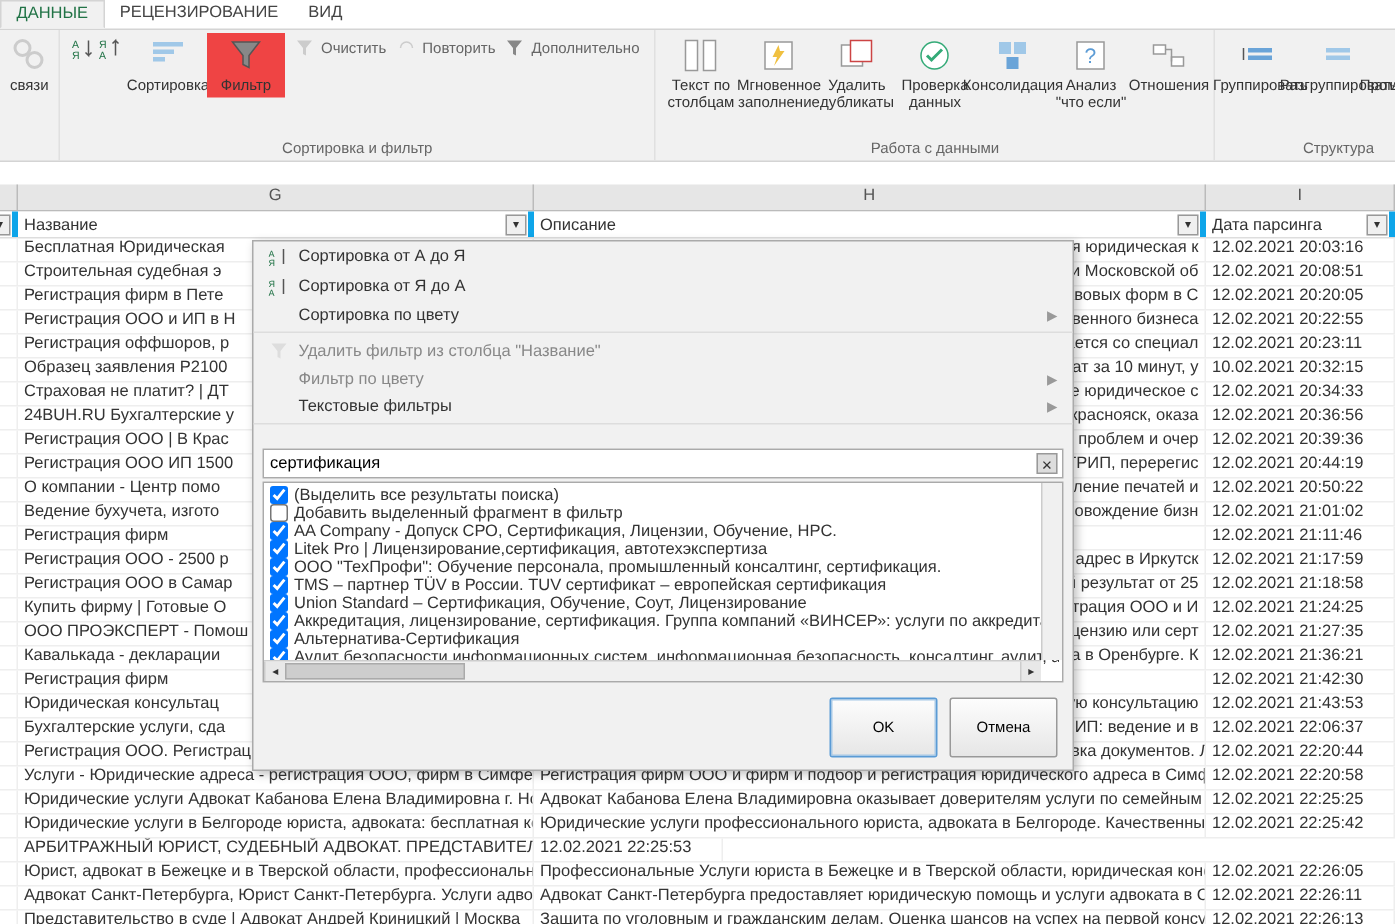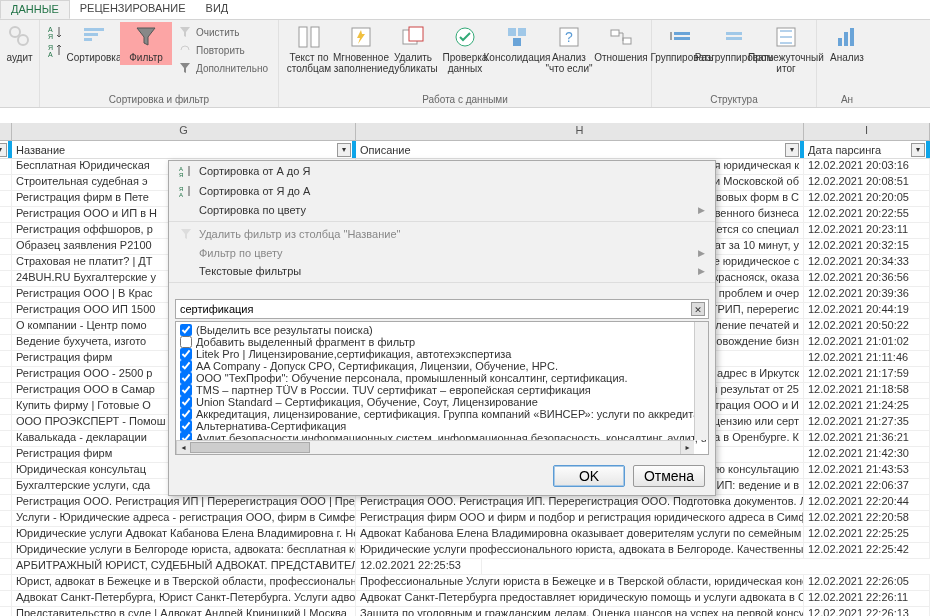--- a/index.html
+++ b/index.html
@@ -10,21 +10,21 @@
   .ribbon-tab { padding: 2px 10px; font-size: 11px; text-transform: uppercase; color: #444; cursor: pointer; }
   .ribbon-tab.active { background: #f1f1f1; border: 1px solid #d4d4d4; border-bottom-color: #f1f1f1; color: #217346; }
   
   .ribbon { display: flex; height: 88px; background: #f1f1f1; border-bottom: 1px solid #d4d4d4; }
   .ribbon-group { display: flex; flex-direction: column; border-right: 1px solid #e0e0e0; padding: 2px 4px 0; }
   .group-items { display: flex; flex: 1; align-items: flex-start; }
   .group-label { font-size: 10px; color: #666; text-align: center; padding: 2px 0; }
   .big-btn { display: flex; flex-direction: column; align-items: center; width: 52px; padding: 2px; cursor: pointer; }
   .big-btn .icon { width: 26px; height: 26px; margin-bottom: 2px; }
   .big-btn .lbl { font-size: 10px; text-align: center; line-height: 1.1; }
-  .small-stack { display: flex; flex-direction: column; justify-content: flex-start; gap: 2px; padding: 2px 4px; }
+  .small-stack { display: flex; flex-direction: row; justify-content: flex-start; gap: 2px; padding: 2px 4px; }
   .small-item { display: flex; align-items: center; gap: 4px; font-size: 10px; color: #666; padding: 1px 2px; cursor: pointer; }
   .small-item .si { width: 14px; height: 14px; }
   
   .icon { display: inline-block; }
   
   
   .col-header-row { display: flex; height: 18px; background: #e6e6e6; border-bottom: 1px solid #bbb; margin-top: 15px; }
   .col-header { border-right: 1px solid #bbb; text-align: center; font-size: 11px; color: #555; padding-top: 1px; }
   .chA { width: 12px; } .chG { width: 344px; } .chH { width: 448px; } .chI { width: 126px; }
   
@@ -51,21 +51,21 @@
   .fp-search-x { position: absolute; right: 4px; top: 3px; width: 14px; height: 14px; background: #ddd; text-align: center; font-size: 9px; line-height: 14px; cursor: pointer; border: 1px solid #999; }
   .fp-list { margin: 2px 6px; border: 1px solid #aaa; background: #fff; height: 134px; overflow: hidden; position: relative; }
   .fp-list-inner { padding: 2px; }
   .fp-check { display: flex; align-items: center; gap: 4px; font-size: 11px; padding: 0 2px; white-space: nowrap; overflow: hidden; }
   .fp-check input { width: 12px; height: 12px; }
   .fp-hscroll { position: absolute; bottom: 0; left: 0; right: 14px; height: 14px; background: #f0f0f0; border-top: 1px solid #ccc; }
   .fp-hscroll .thumb { position: absolute; left: 14px; top: 1px; width: 120px; height: 11px; background: #cdcdcd; border: 1px solid #aaa; }
   .fp-hscroll .arr { position: absolute; top: 0; width: 14px; height: 13px; background: #e8e8e8; border-left: 1px solid #ccc; text-align: center; font-size: 8px; line-height: 13px; }
   .fp-vscroll { position: absolute; right: 0; top: 0; bottom: 14px; width: 14px; background: #f0f0f0; border-left: 1px solid #ccc; }
   .fp-buttons { display: flex; justify-content: flex-end; gap: 8px; padding: 8px 10px; }
-  .fp-buttons button { width: 72px; height: 22px; border: 1px solid #999; background: linear-gradient(#fdfdfd,#e6e6e6); font-size: 14px; cursor: pointer; border-radius: 2px; }
+  .fp-buttons button { width: 72px; height: 40px; border: 1px solid #999; background: linear-gradient(#fdfdfd,#e6e6e6); font-size: 10px; cursor: pointer; border-radius: 2px; }
   .fp-buttons button.primary { border-color: #5b9bd5; box-shadow: 0 0 0 1px #a6c8e6 inset; }
   
   svg { display: block; }
 </style>
 </head>
 <body>
 
 <div class="ribbon-tabs">
   <div class="ribbon-tab active">ДАННЫЕ</div>
   <div class="ribbon-tab">РЕЦЕНЗИРОВАНИЕ</div>
@@ -75,21 +75,21 @@
 <div class="ribbon">
   <div class="ribbon-group" style="width:40px">
     <div class="group-items">
         <div class="big-btn">
           <span class="icon">
             <svg width="24" height="24">
               <circle cx="8" cy="8" r="5" fill="none" stroke="#ccc" stroke-width="2"></circle>
               <circle cx="16" cy="16" r="5" fill="none" stroke="#ccc" stroke-width="2"></circle>
             </svg>
           </span>
-          <span class="lbl">аудит</span>
+          <span class="lbl">связи</span>
         </div>
       </div>
     <div class="group-label"></div>
   </div>
 
   <div class="ribbon-group">
     <div class="group-items">
       <div class="small-stack">
         <span class="si">
             <svg width="16" height="16">
@@ -109,21 +109,21 @@
       <div class="big-btn">
           <span class="icon">
             <svg width="26" height="26">
               <rect x="3" y="4" width="20" height="3" fill="#a0c8e8"></rect>
               <rect x="3" y="9" width="14" height="3" fill="#a0c8e8"></rect>
               <rect x="3" y="14" width="8" height="3" fill="#a0c8e8"></rect>
             </svg>
           </span>
           <span class="lbl">Сортировка</span>
         </div>
-      <div class="big-btn" style="background:#fca5a5">
+      <div class="big-btn" style="background:#ef4444">
           <span class="icon">
             <svg width="26" height="26">
               <path d="M4 4h18l-7 9v8l-4-2v-6z" fill="#888" stroke="#555"></path>
             </svg>
           </span>
           <span class="lbl">Фильтр</span>
         </div>
       <div class="small-stack">
         <div class="small-item">
             <span class="si">
@@ -329,21 +329,21 @@
     <div class="row">
       <div class="cell cA"></div>
       <div class="cell cG">Регистрация оффшоров, р</div>
       <div class="cell cH" style="text-align:right">ается со специал</div>
       <div class="cell cI">12.02.2021 20:23:11</div>
     </div>
     <div class="row">
       <div class="cell cA"></div>
       <div class="cell cG">Образец заявления Р2100</div>
       <div class="cell cH" style="text-align:right">ат за 10 минут, у</div>
-      <div class="cell cI">12.02.2021 20:32:15</div>
+      <div class="cell cI">10.02.2021 20:32:15</div>
     </div>
     <div class="row">
       <div class="cell cA"></div>
       <div class="cell cG">Страховая не платит? | ДТ</div>
       <div class="cell cH" style="text-align:right">ое юридическое с</div>
       <div class="cell cI">12.02.2021 20:34:33</div>
     </div>
     <div class="row">
       <div class="cell cA"></div>
       <div class="cell cG">24BUH.RU Бухгалтерские у</div>
@@ -534,25 +534,25 @@
         <label class="fp-check">
           <input type="checkbox" checked="" style="">
           <span>(Выделить все результаты поиска)</span>
         </label>
         <label class="fp-check">
           <input type="checkbox" style="">
           <span>Добавить выделенный фрагмент в фильтр</span>
         </label>
         <label class="fp-check">
           <input type="checkbox" checked="" style="">
+          <span>AA Company - Допуск СРО, Сертификация, Лицензии, Обучение, HPC.</span>
+        </label>
+        <label class="fp-check">
+          <input type="checkbox" checked="" style="">
           <span>Litek Pro | Лицензирование,сертификация, автотехэкспертиза</span>
-        </label>
-        <label class="fp-check">
-          <input type="checkbox" checked="" style="">
-          <span>AA Company - Допуск СРО, Сертификация, Лицензии, Обучение, HPC.</span>
         </label>
         <label class="fp-check">
           <input type="checkbox" checked="" style="">
           <span>ООО "ТехПрофи": Обучение персонала, промышленный консалтинг, сертификация.</span>
         </label>
         <label class="fp-check">
           <input type="checkbox" checked="" style="">
           <span>TMS – партнер TÜV в России. TUV сертификат – европейская сертификация</span>
         </label>
         <label class="fp-check">

